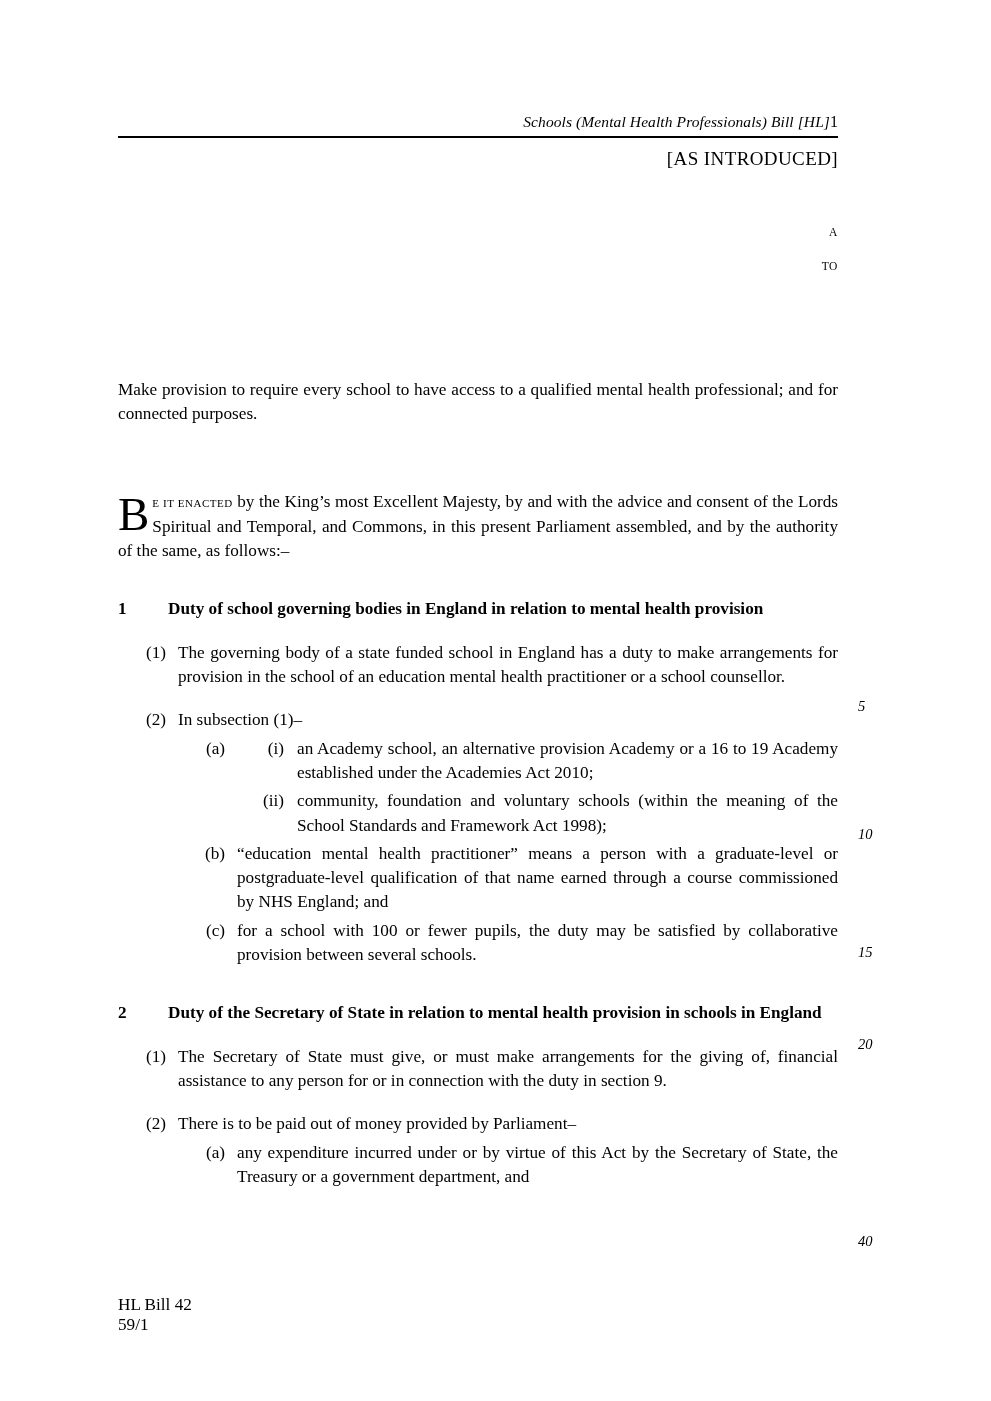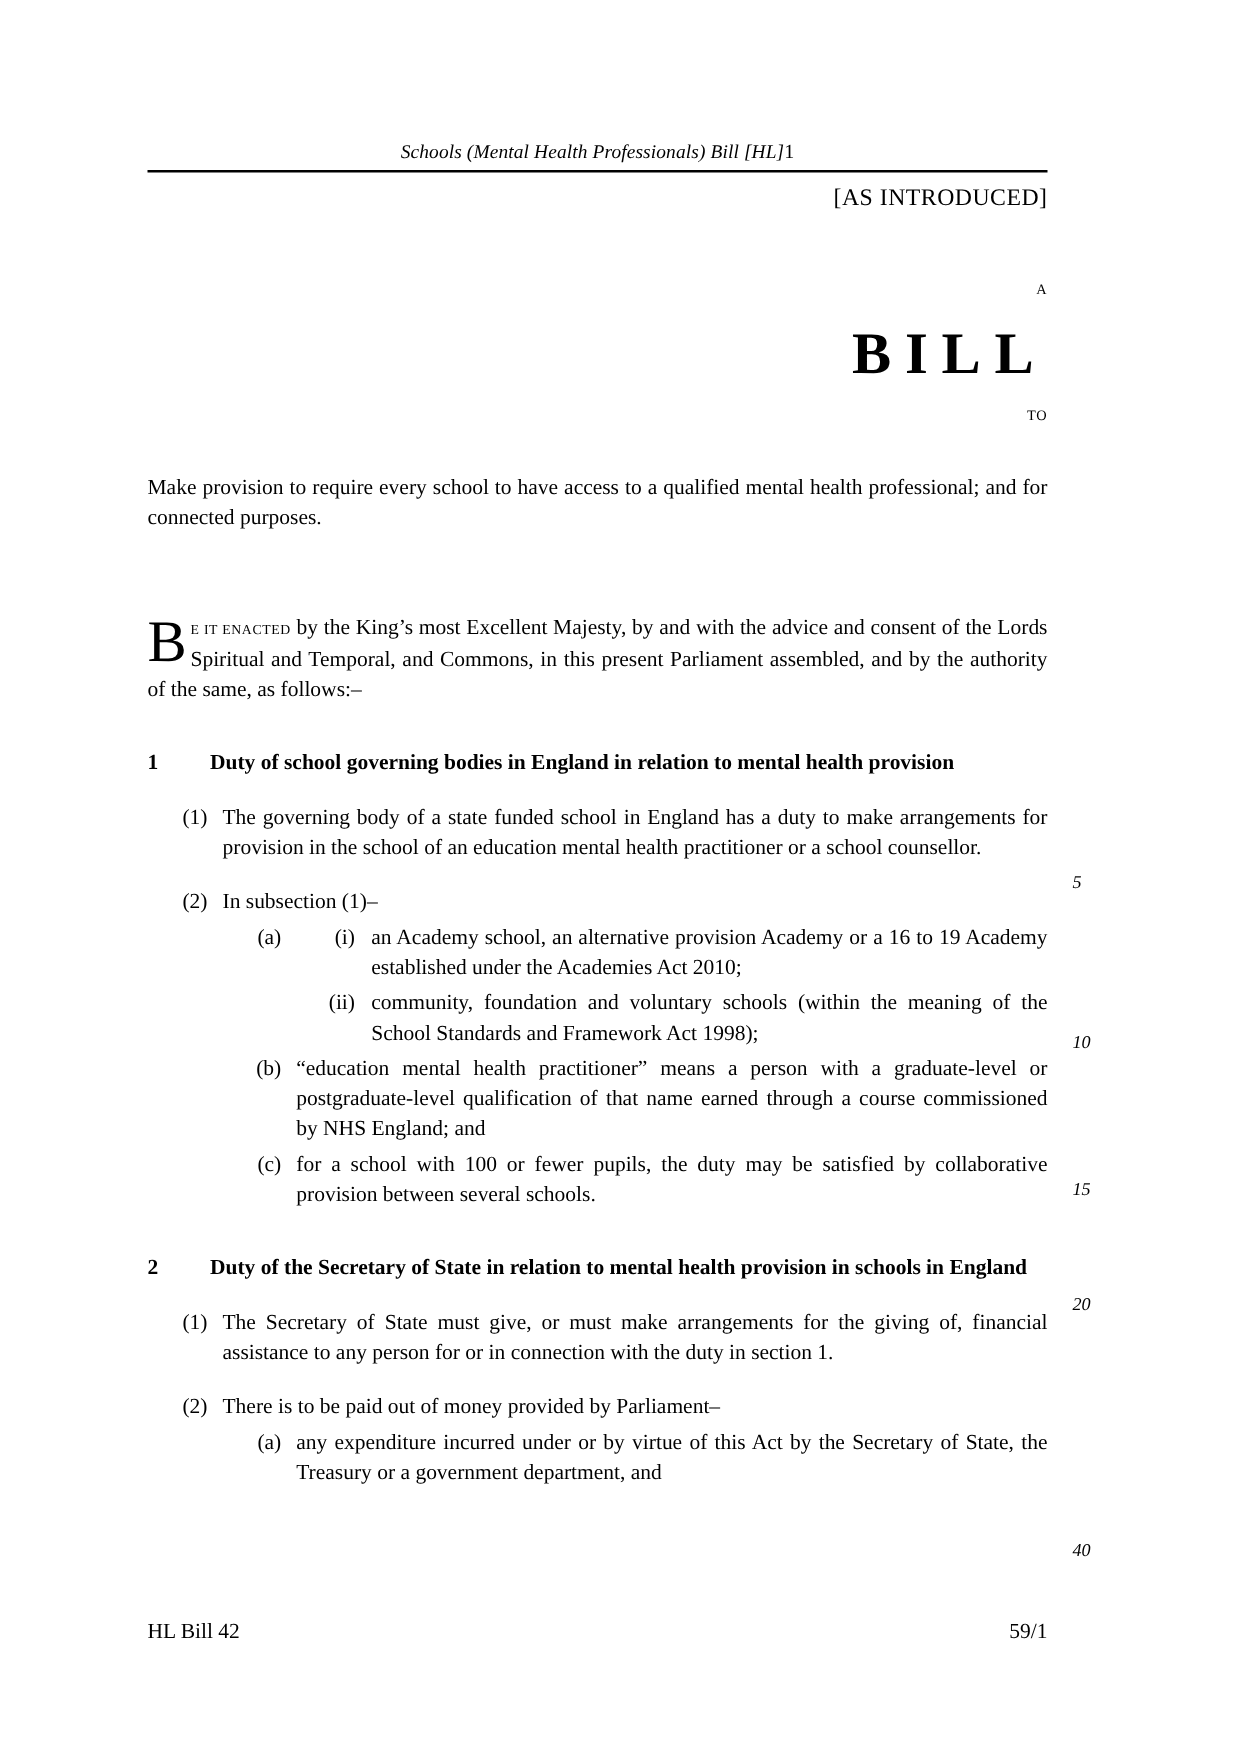--- a/index.html
+++ b/index.html
@@ -20,21 +20,21 @@
   }
 
   
   .running-header {
     position: absolute;
     left: 118px;
     top: 113px;
     width: 720px;
     display: flex;
     align-items: baseline;
-    justify-content: center;
+    justify-content: flex-end;
   }
   .running-header .short-title {
     font-style: italic;
     font-size: 15.5px;
     letter-spacing: 0.1px;
     white-space: nowrap;
   }
   .running-header .folio {
     font-size: 16px;
   }
@@ -191,37 +191,37 @@
   
   .footer {
     position: absolute;
     left: 118px;
     top: 1295px;
     width: 720px;
     display: flex;
     align-items: baseline;
     justify-content: space-between;
     font-size: 17.2px;
+    flex-direction: column;
   }
 </style>
 </head>
 <body>
 
 <div class="page">
 
   <div class="running-header">
     <span class="short-title">Schools (Mental Health Professionals) Bill [HL]</span>
     <span class="folio">1</span>
   </div>
   <div class="header-rule"></div>
 
   <div class="title-block">
     <div class="as-introduced">[AS INTRODUCED]</div>
     <div class="article-a">A</div>
-    <div class="bill-word">BILL</div>
     <div class="to-word">TO</div>
   </div>
 
   <div class="body-col">
 
     <p class="long-title">Make provision to require every school to have access to a qualified mental health professional; and for connected purposes.</p>
 
     <p class="enacting">
       <span class="dropcap">B</span><span class="smallcaps">E IT ENACTED</span><span> by the King’s most Excellent Majesty, by and with the advice and consent of the Lords Spiritual and Temporal, and Commons, in this present Parliament assembled, and by the authority of the same, as follows:–</span>
     </p>
@@ -268,21 +268,21 @@
     </div>
 
     <div class="section">
       <div class="section-heading">
         <span class="sec-num">2</span>
         <span>Duty of the Secretary of State in relation to mental health provision in schools in England</span>
       </div>
 
       <div class="para lvl-sub">
         <span class="marker">(1)</span>
-        <span class="txt">The Secretary of State must give, or must make arrangements for the giving of, financial assistance to any person for or in connection with the duty in section 1.</span>
+        <span class="txt">The Secretary of State must give, or must make arrangements for the giving of, financial assistance to any person for or in connection with the duty in section 9.</span>
       </div>
 
       <div class="para lvl-sub">
         <span class="marker">(2)</span>
         <span class="txt">There is to be paid out of money provided by Parliament–</span>
       </div>
 
       <div class="para lvl-para">
         <span class="marker">(a)</span>
         <span class="txt">any expenditure incurred under or by virtue of this Act by the Secretary of State, the Treasury or a government department, and</span>

